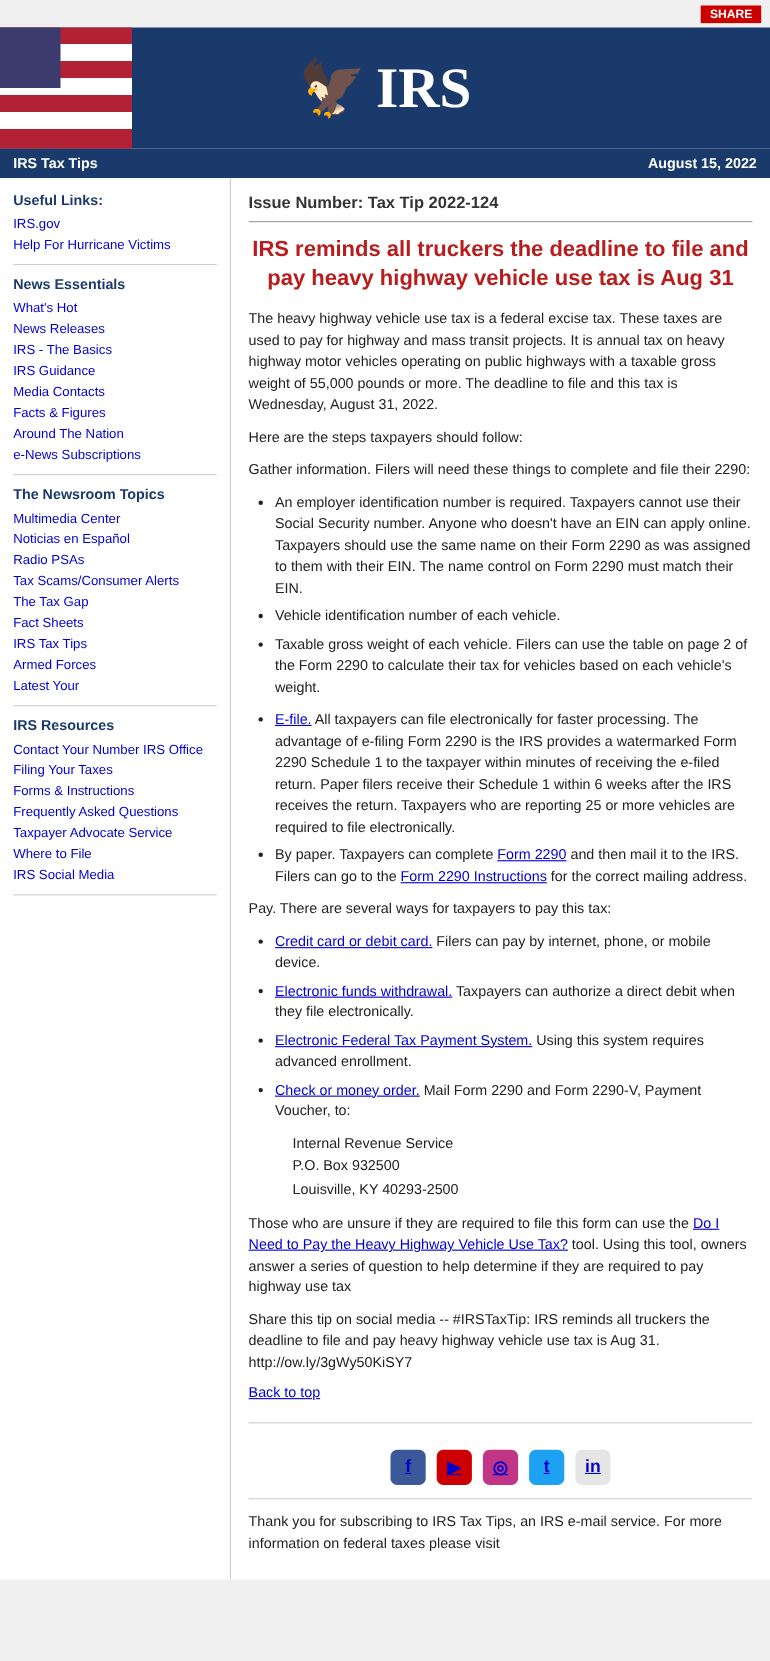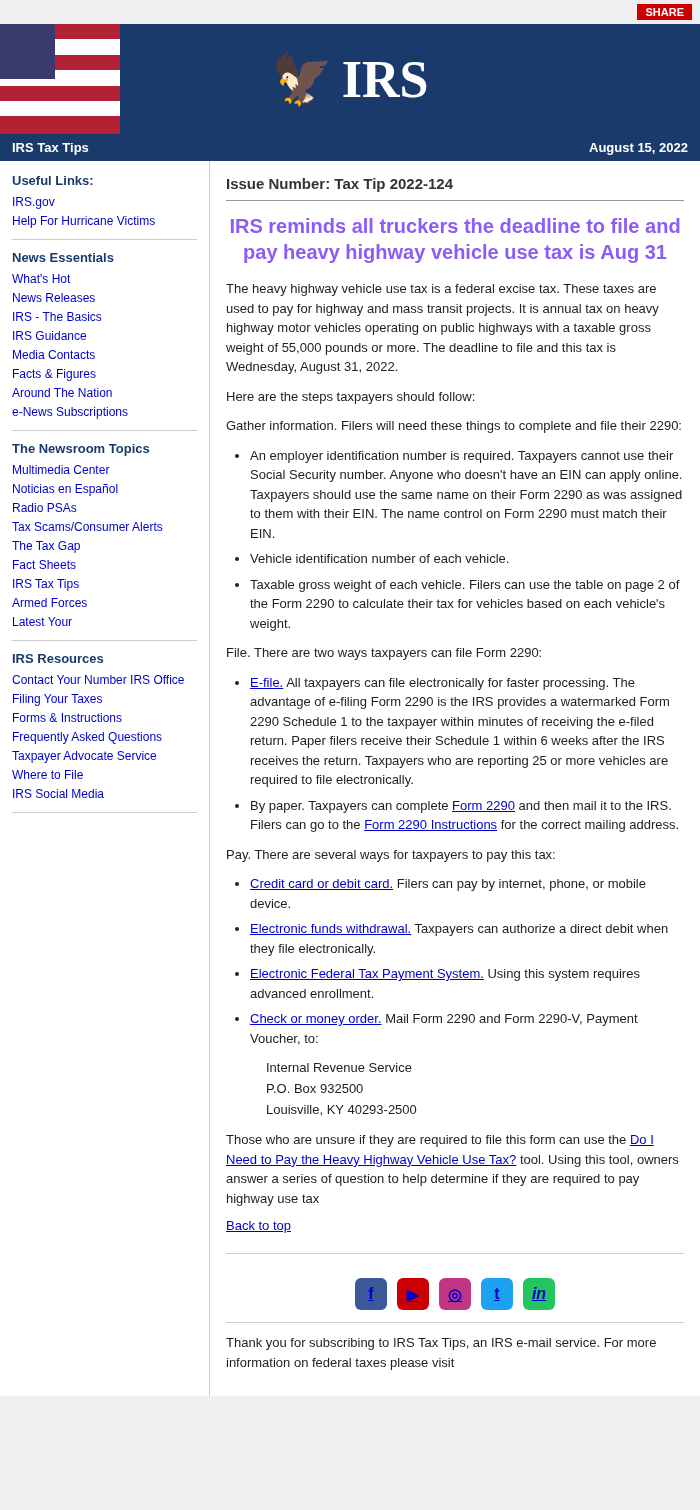--- a/index.html
+++ b/index.html
@@ -114,21 +114,21 @@
       margin-bottom: 6px;
     }
     .content hr {
       border: none;
       border-top: 1px solid #999;
       margin: 8px 0 12px 0;
     }
     .main-headline {
       font-size: 20px;
       font-weight: bold;
-      color: #8b5cf6;
+      color: #b91c1c;
       text-align: center;
       margin-bottom: 14px;
       line-height: 1.3;
     }
     .content p {
       font-size: 13px;
       line-height: 1.5;
       margin-bottom: 10px;
       color: #222;
     }
@@ -187,21 +187,21 @@
       justify-content: center;
       color: white;
       font-size: 16px;
       font-weight: bold;
       text-decoration: none;
     }
     .fb { background: #3b5998; }
     .yt { background: #cc0000; }
     .ig { background: #c13584; }
     .tw { background: #1da1f2; }
-    .li { background: #22c55e; font-style: italic; }
+    .li { background: #e5e5e5; }
 
     .footer-text {
       border-top: 1px solid #ccc;
       margin-top: 12px;
       padding-top: 10px;
       font-size: 13px;
       line-height: 1.5;
       color: #222;
     }
   </style>
@@ -274,21 +274,20 @@
 
     <p><span class="bold-label">Here are the steps taxpayers should follow</span>:</p>
 
     <p><span class="bold-label">Gather information</span><span>. Filers will need these things to complete and file their 2290:</span></p>
     <ul>
       <li>An employer identification number is required. Taxpayers cannot use their Social Security number. Anyone who doesn't have an EIN can apply online. Taxpayers should use the same name on their Form 2290 as was assigned to them with their EIN. The name control on Form 2290 must match their EIN.</li>
       <li>Vehicle identification number of each vehicle.</li>
       <li>Taxable gross weight of each vehicle. Filers can use the table on page 2 of the Form 2290 to calculate their tax for vehicles based on each vehicle's weight.</li>
     </ul>
 
-    <p><span class="bold-label">File</span><span>. There are two ways taxpayers can file Form 2290:</span></p>
     <ul>
       <li><a href="#">E-file.</a> All taxpayers can file electronically for faster processing. The advantage of e-filing Form 2290 is the IRS provides a watermarked Form 2290 Schedule 1 to the taxpayer within minutes of receiving the e-filed return. Paper filers receive their Schedule 1 within 6 weeks after the IRS receives the return. Taxpayers who are reporting 25 or more vehicles are required to file electronically.</li>
       <li>By paper. Taxpayers can complete <a href="#">Form 2290</a> and then mail it to the IRS. Filers can go to the <a href="#">Form 2290 Instructions</a> for the correct mailing address.</li>
     </ul>
 
     <p><span class="bold-label">Pay</span><span>. There are several ways for taxpayers to pay this tax:</span></p>
     <ul>
       <li><a href="#">Credit card or debit card.</a> Filers can pay by internet, phone, or mobile device.</li>
       <li><a href="#">Electronic funds withdrawal.</a> Taxpayers can authorize a direct debit when they file electronically.</li>
       <li><a href="#">Electronic Federal Tax Payment System.</a> Using this system requires advanced enrollment.</li>
@@ -298,20 +297,21 @@
     <div class="indented-block">
       <div>Internal Revenue Service</div>
       <div>P.O. Box 932500</div>
       <div>Louisville, KY 40293-2500</div>
     </div>
 
     <p>
       <span>Those who are unsure if they are required to file this form can use the </span><a href="#">Do I Need to Pay the Heavy Highway Vehicle Use Tax?</a><span> tool. Using this tool, owners answer a series of question to help determine if they are required to pay highway use tax</span>
     </p>
 
+    <p>Share this tip on social media -- #IRSTaxTip: IRS reminds all truckers the deadline to file and pay heavy highway vehicle use tax is Aug 31. http://ow.ly/3gWy50KiSY7</p>
 
     <div class="back-to-top">
       <a href="#">Back to top</a>
     </div>
 
     <div class="social-section">
       <div class="social-icons">
         <a href="#" class="social-icon fb" title="Facebook">f</a>
         <a href="#" class="social-icon yt" title="YouTube">▶</a>
         <a href="#" class="social-icon ig" title="Instagram">◎</a>

